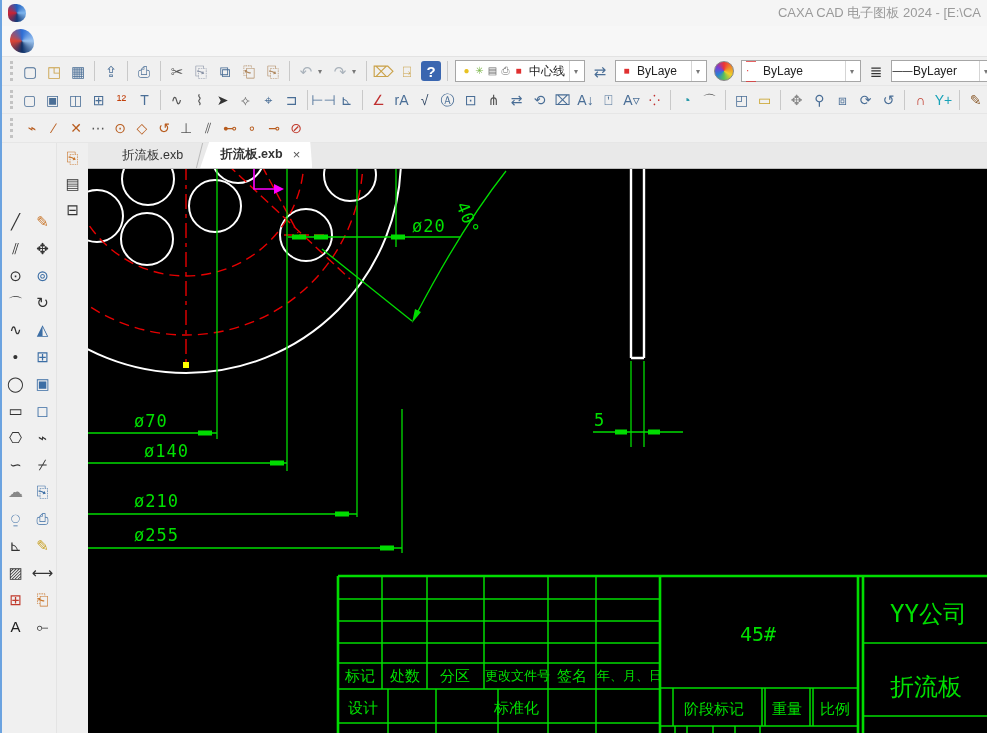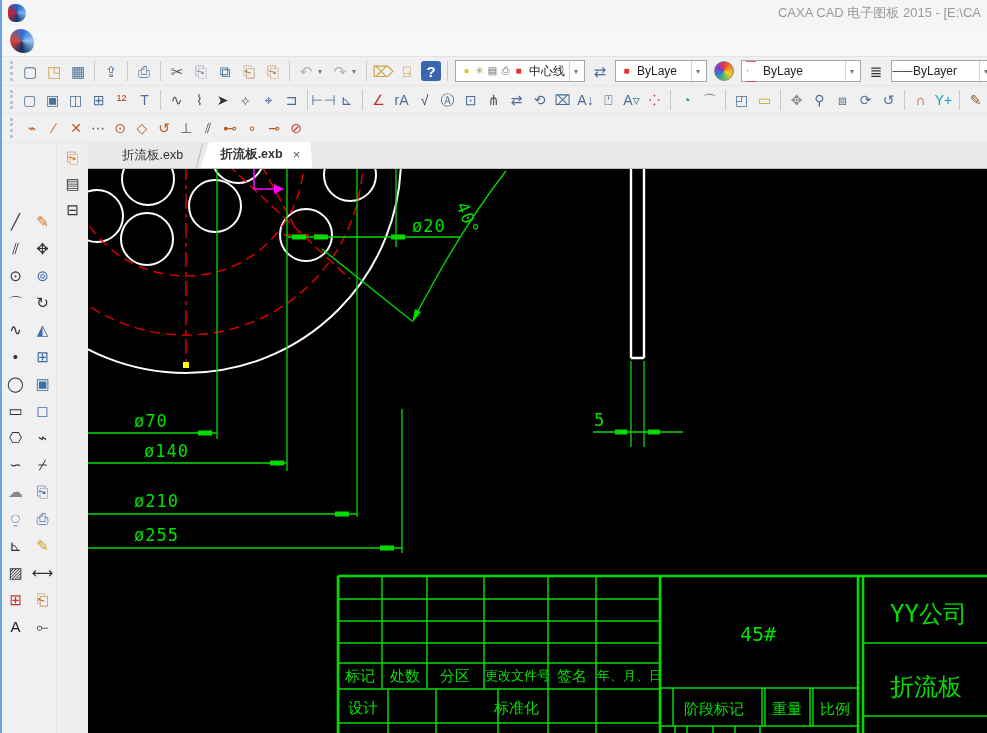--- a/index.html
+++ b/index.html
@@ -60,21 +60,21 @@
   text.tb { font-family:"DejaVu Sans Mono", monospace; fill:#00e000; font-size:15px; }
   text.tb-sm { font-family:"DejaVu Sans Mono", monospace; fill:#00e000; font-size:13px; }
   text.tb-big { font-family:"DejaVu Sans Mono", monospace; fill:#00e000; font-size:20px; }
   text.tb-huge { font-family:"DejaVu Sans Mono", monospace; fill:#00e000; font-size:24px; }
 </style>
 </head>
 <body>
 
 <div class="titlebar">
   <span class="app-logo"></span>
-  <span class="title-text">CAXA CAD 电子图板 2015 - [E:\CA</span>
+  <span class="title-text">CAXA CAD 电子图板 2024 - [E:\CA</span>
 </div>
 
 <div class="menubar">
   <span class="app-logo2"></span>
 </div>
 
 <div class="tbrow tb-std">
   <span style="display:flex;align-items:center">
       <span class="tbi" title="new-file" style="color: rgb(74, 110, 150);">▢</span>
       <span class="tbi" title="open-file" style="color: rgb(202, 162, 74);">◳</span>

